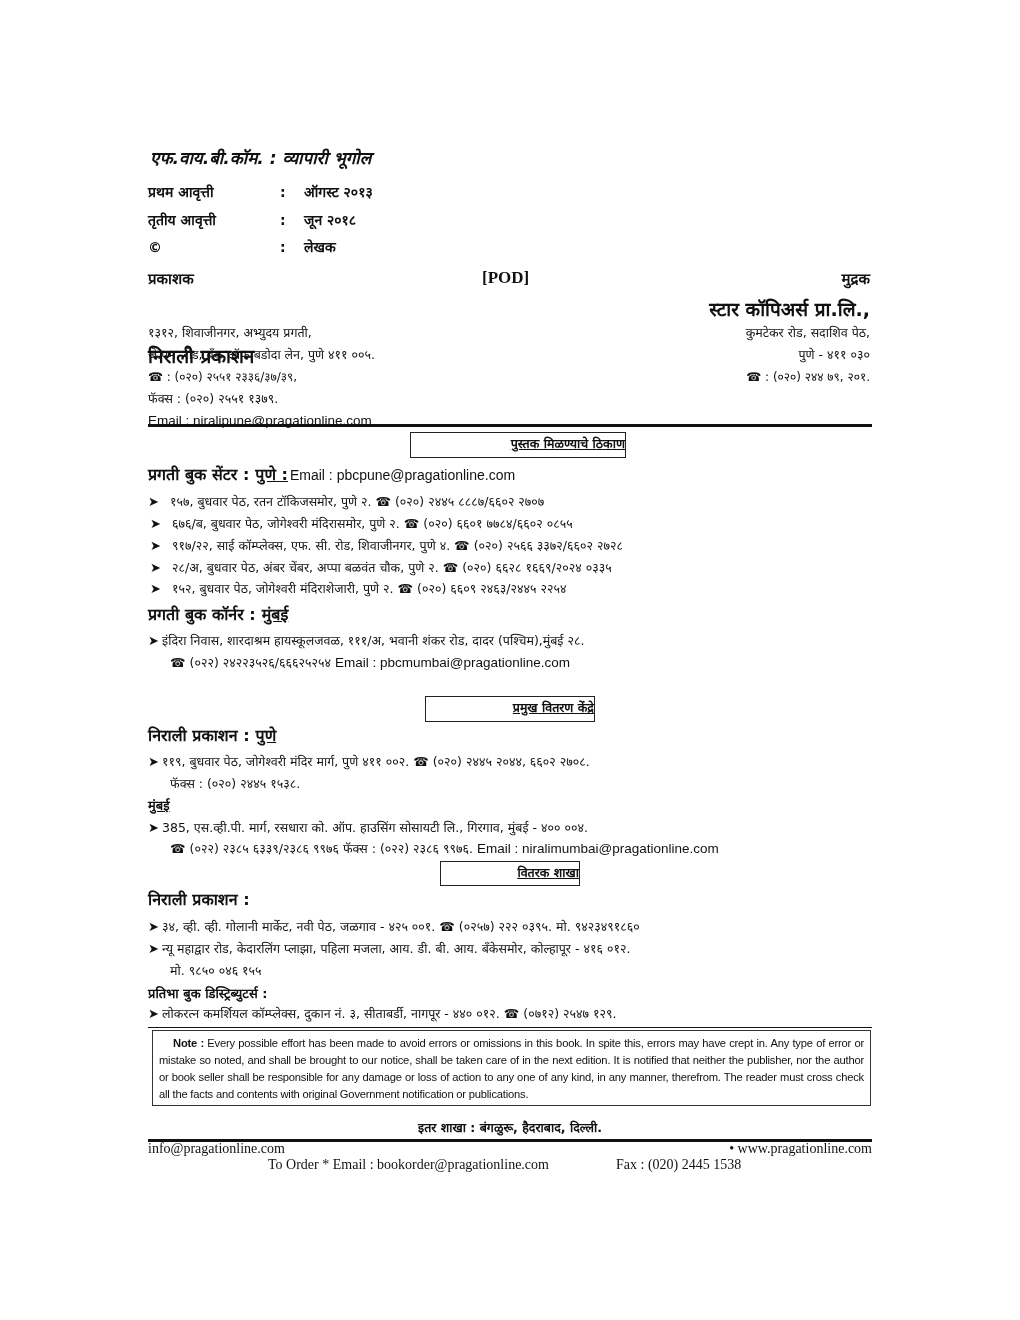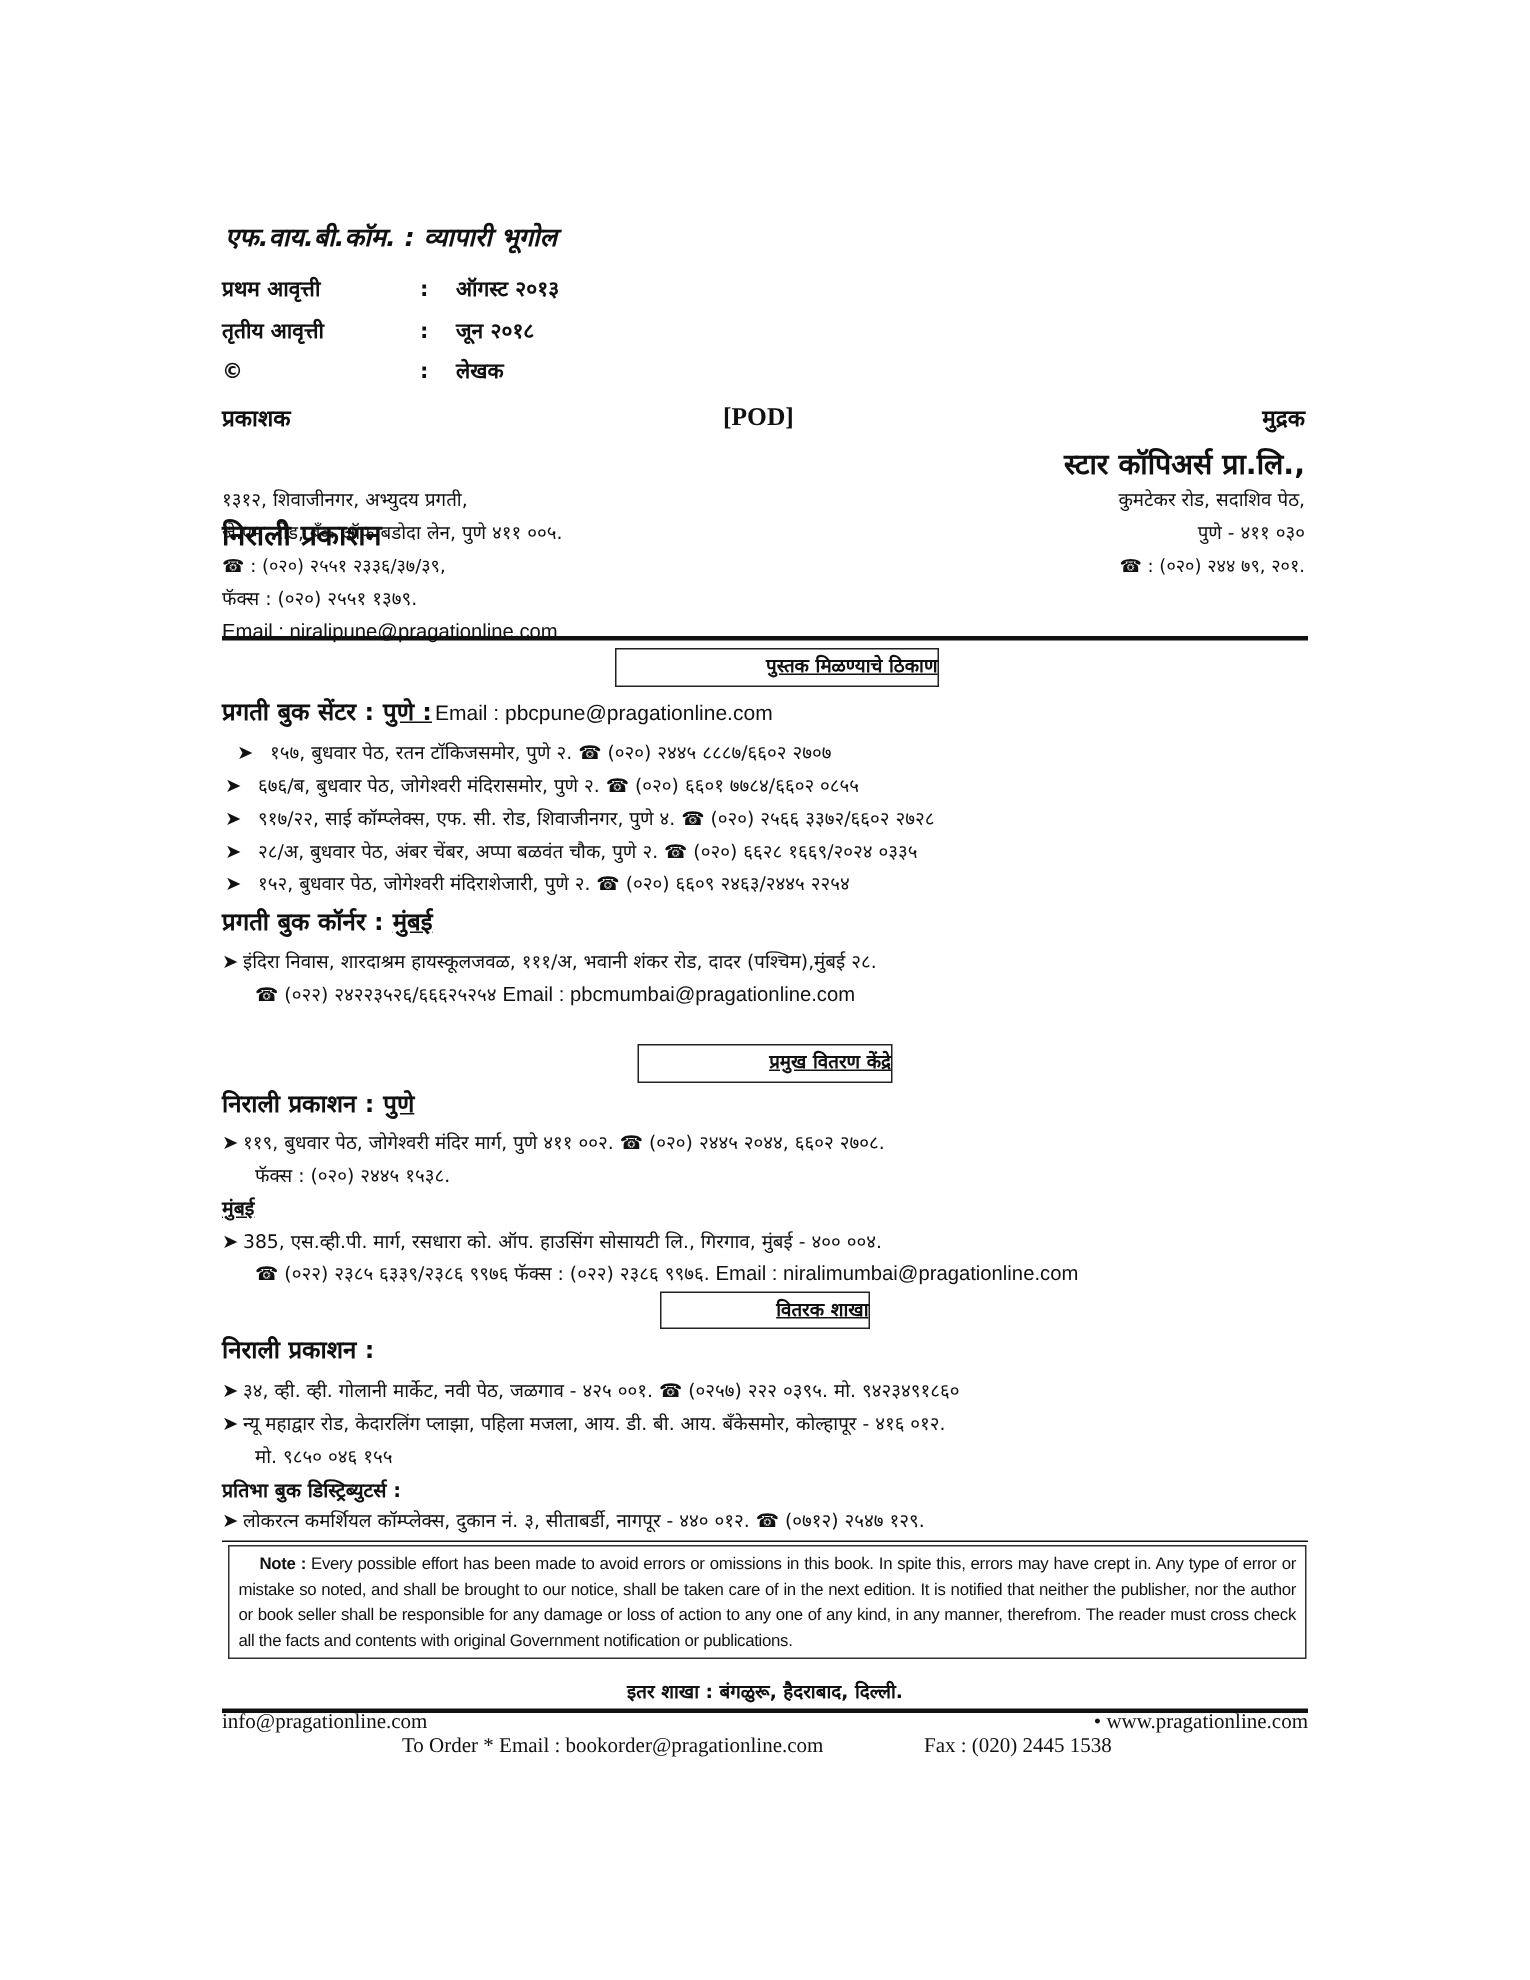--- a/index.html
+++ b/index.html
@@ -67,21 +67,21 @@
   <div class="phone">☎ : (०२०) २४४ ७९, २०१.</div>
 </div>
 
 <div class="rule-thick" style="left:148px; top:424px; width:724px;"></div>
 
 <div class="box-label" style="left:410px; top:432px; width:216px; height:26px; line-height:22px;"><span>पुस्तक मिळण्याचे ठिकाण</span></div>
 
 <div class="abs sec-head" style="left:148px; top:463px;">
   <span>प्रगती बुक सेंटर :</span><span class="city">पुणे :</span><span class="email-inline">Email : pbcpune@pragationline.com</span>
 </div>
-<div class="abs bullet" style="left:158px; top:493px;"><span class="arrow">➤</span><span>१५७, बुधवार पेठ, रतन टॉकिजसमोर, पुणे २. ☎ (०२०) २४४५ ८८८७/६६०२ २७०७</span></div>
+<div class="abs bullet" style="left:148px; top:493px;"><span class="arrow">➤</span><span>१५७, बुधवार पेठ, रतन टॉकिजसमोर, पुणे २. ☎ (०२०) २४४५ ८८८७/६६०२ २७०७</span></div>
 <div class="abs bullet" style="left:150px; top:515px;"><span class="arrow">➤</span><span>६७६/ब, बुधवार पेठ, जोगेश्वरी मंदिरासमोर, पुणे २. ☎ (०२०) ६६०१ ७७८४/६६०२ ०८५५</span></div>
 <div class="abs bullet" style="left:150px; top:537px;"><span class="arrow">➤</span><span>९१७/२२, साई कॉम्प्लेक्स, एफ. सी. रोड, शिवाजीनगर, पुणे ४. ☎ (०२०) २५६६ ३३७२/६६०२ २७२८</span></div>
 <div class="abs bullet" style="left:150px; top:559px;"><span class="arrow">➤</span><span>२८/अ, बुधवार पेठ, अंबर चेंबर, अप्पा बळवंत चौक, पुणे २. ☎ (०२०) ६६२८ १६६९/२०२४ ०३३५</span></div>
 <div class="abs bullet" style="left:150px; top:580px;"><span class="arrow">➤</span><span>१५२, बुधवार पेठ, जोगेश्वरी मंदिराशेजारी, पुणे २. ☎ (०२०) ६६०९ २४६३/२४४५ २२५४</span></div>
 
 <div class="abs sec-head" style="left:148px; top:603px;">
   <span>प्रगती बुक कॉर्नर :</span><span class="city">मुंबई</span>
 </div>
 <div class="abs bullet" style="left:148px; top:632px;"><span class="arrow-tight">➤</span><span>इंदिरा निवास, शारदाश्रम हायस्कूलजवळ, १११/अ, भवानी शंकर रोड, दादर (पश्चिम),मुंबई २८.</span></div>
 <div class="abs bullet" style="left:170px; top:654px;"><span>☎ (०२२) २४२२३५२६/६६६२५२५४</span> <span class="en">Email : pbcmumbai@pragationline.com</span></div>
@@ -91,21 +91,21 @@
 <div class="abs sec-head" style="left:148px; top:724px;">
   <span>निराली प्रकाशन :</span><span class="city">पुणे</span>
 </div>
 <div class="abs bullet" style="left:148px; top:753px;"><span class="arrow-tight">➤</span><span>११९, बुधवार पेठ, जोगेश्वरी मंदिर मार्ग, पुणे ४११ ००२. ☎ (०२०) २४४५ २०४४, ६६०२ २७०८.</span></div>
 <div class="abs bullet" style="left:170px; top:775px;">फॅक्स : (०२०) २४४५ १५३८.</div>
 
 <div class="abs sub-head" style="left:148px; top:796px;">मुंबई</div>
 <div class="abs bullet" style="left:148px; top:819px;"><span class="arrow-tight">➤</span><span>385, एस.व्ही.पी. मार्ग, रसधारा को. ऑप. हाउसिंग सोसायटी लि., गिरगाव, मुंबई - ४०० ००४.</span></div>
 <div class="abs bullet" style="left:170px; top:840px;"><span>☎ (०२२) २३८५ ६३३९/२३८६ ९९७६ फॅक्स : (०२२) २३८६ ९९७६.</span> <span class="en">Email : niralimumbai@pragationline.com</span></div>
 
-<div class="box-label" style="left:440px; top:861px; width:140px; height:25px; line-height:21px;"><span>वितरक शाखा</span></div>
+<div class="box-label" style="left:440px; top:861px; width:140px; height:25px; line-height:21px;text-decoration:underline;"><span>वितरक शाखा</span></div>
 
 <div class="abs sec-head" style="left:148px; top:888px;">निराली प्रकाशन :</div>
 <div class="abs bullet" style="left:148px; top:918px;"><span class="arrow-tight">➤</span><span>३४, व्ही. व्ही. गोलानी मार्केट, नवी पेठ, जळगाव - ४२५ ००१. ☎ (०२५७) २२२ ०३९५. मो. ९४२३४९१८६०</span></div>
 <div class="abs bullet" style="left:148px; top:940px;"><span class="arrow-tight">➤</span><span>न्यू महाद्वार रोड, केदारलिंग प्लाझा, पहिला मजला, आय. डी. बी. आय. बँकेसमोर, कोल्हापूर - ४१६ ०१२.</span></div>
 <div class="abs bullet" style="left:170px; top:962px;">मो. ९८५० ०४६ १५५</div>
 
 <div class="abs sub-head2" style="left:148px; top:984px;">प्रतिभा बुक डिस्ट्रिब्युटर्स :</div>
 <div class="abs bullet" style="left:148px; top:1005px;"><span class="arrow-tight">➤</span><span>लोकरत्न कमर्शियल कॉम्प्लेक्स, दुकान नं. ३, सीताबर्डी, नागपूर - ४४० ०१२. ☎ (०७१२) २५४७ १२९.</span></div>
 
 <div class="rule-thin" style="left:148px; top:1027px; width:724px;"></div>

